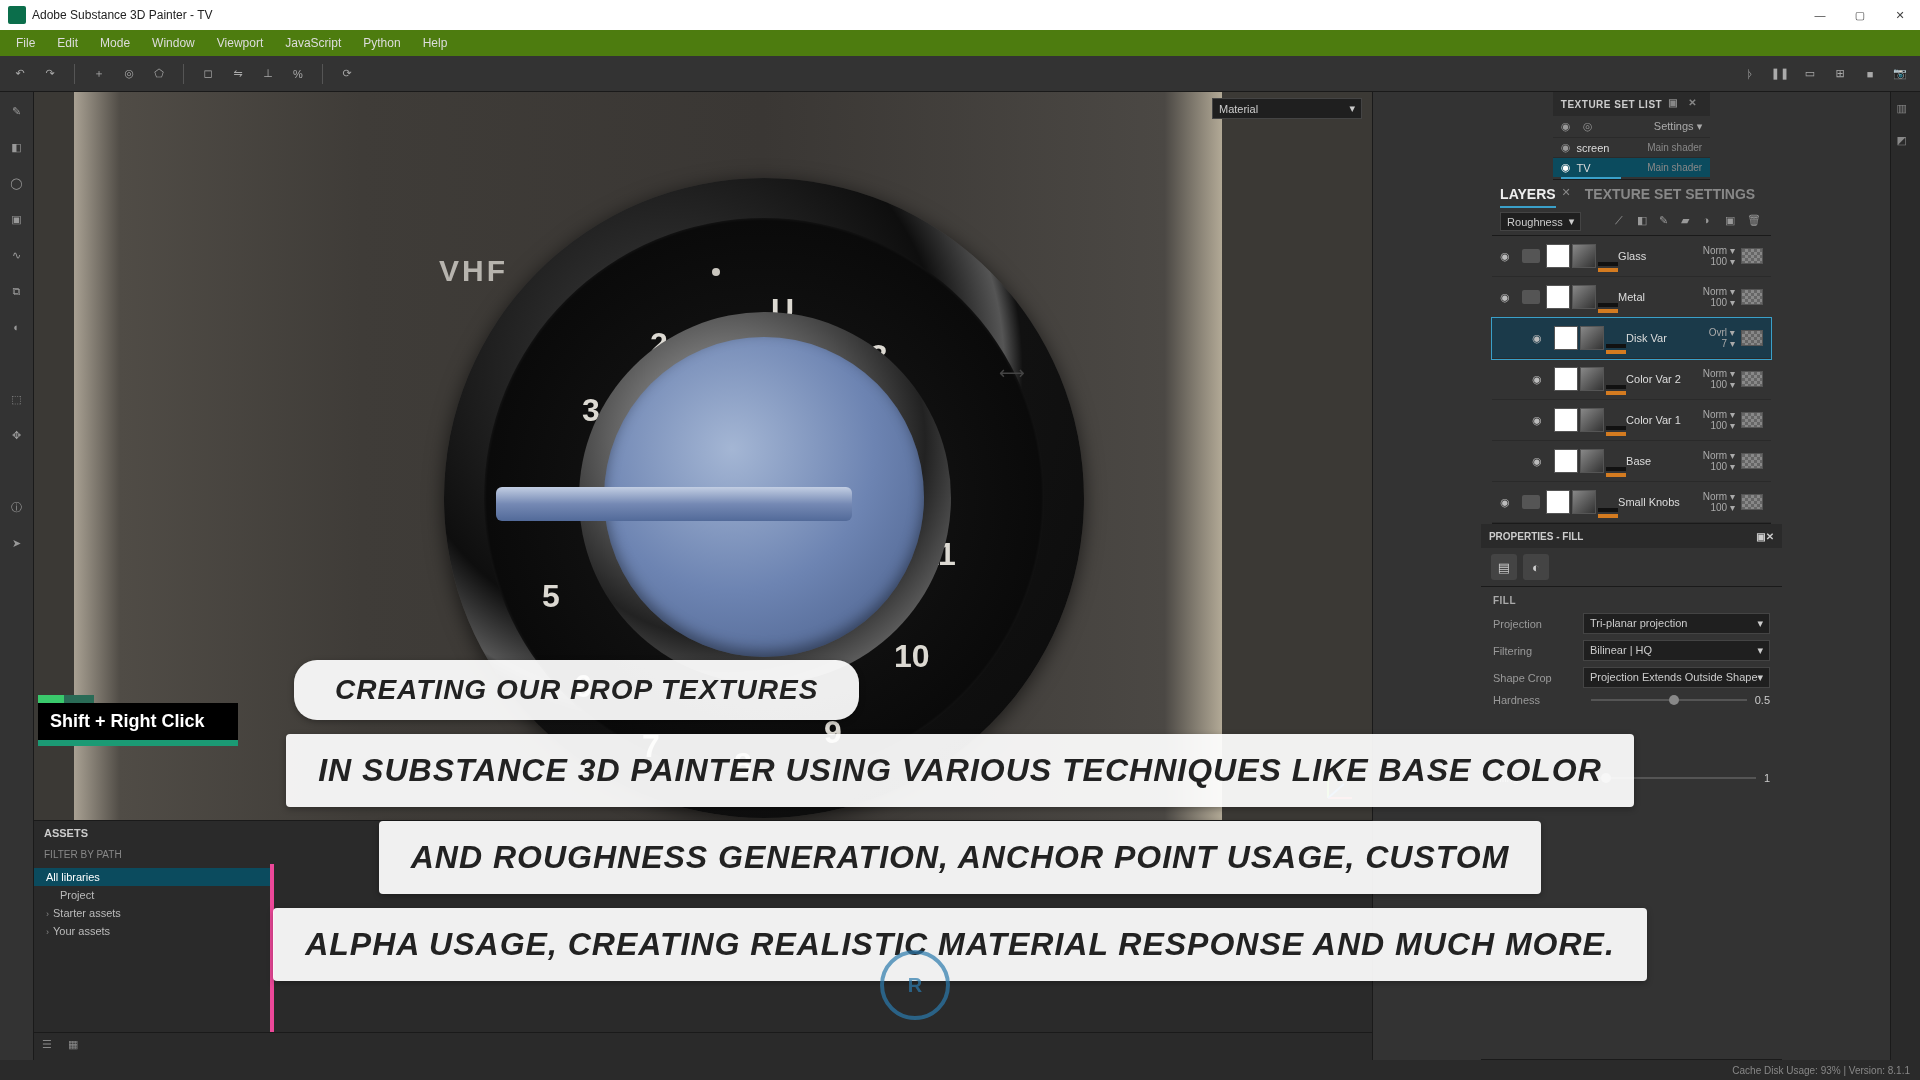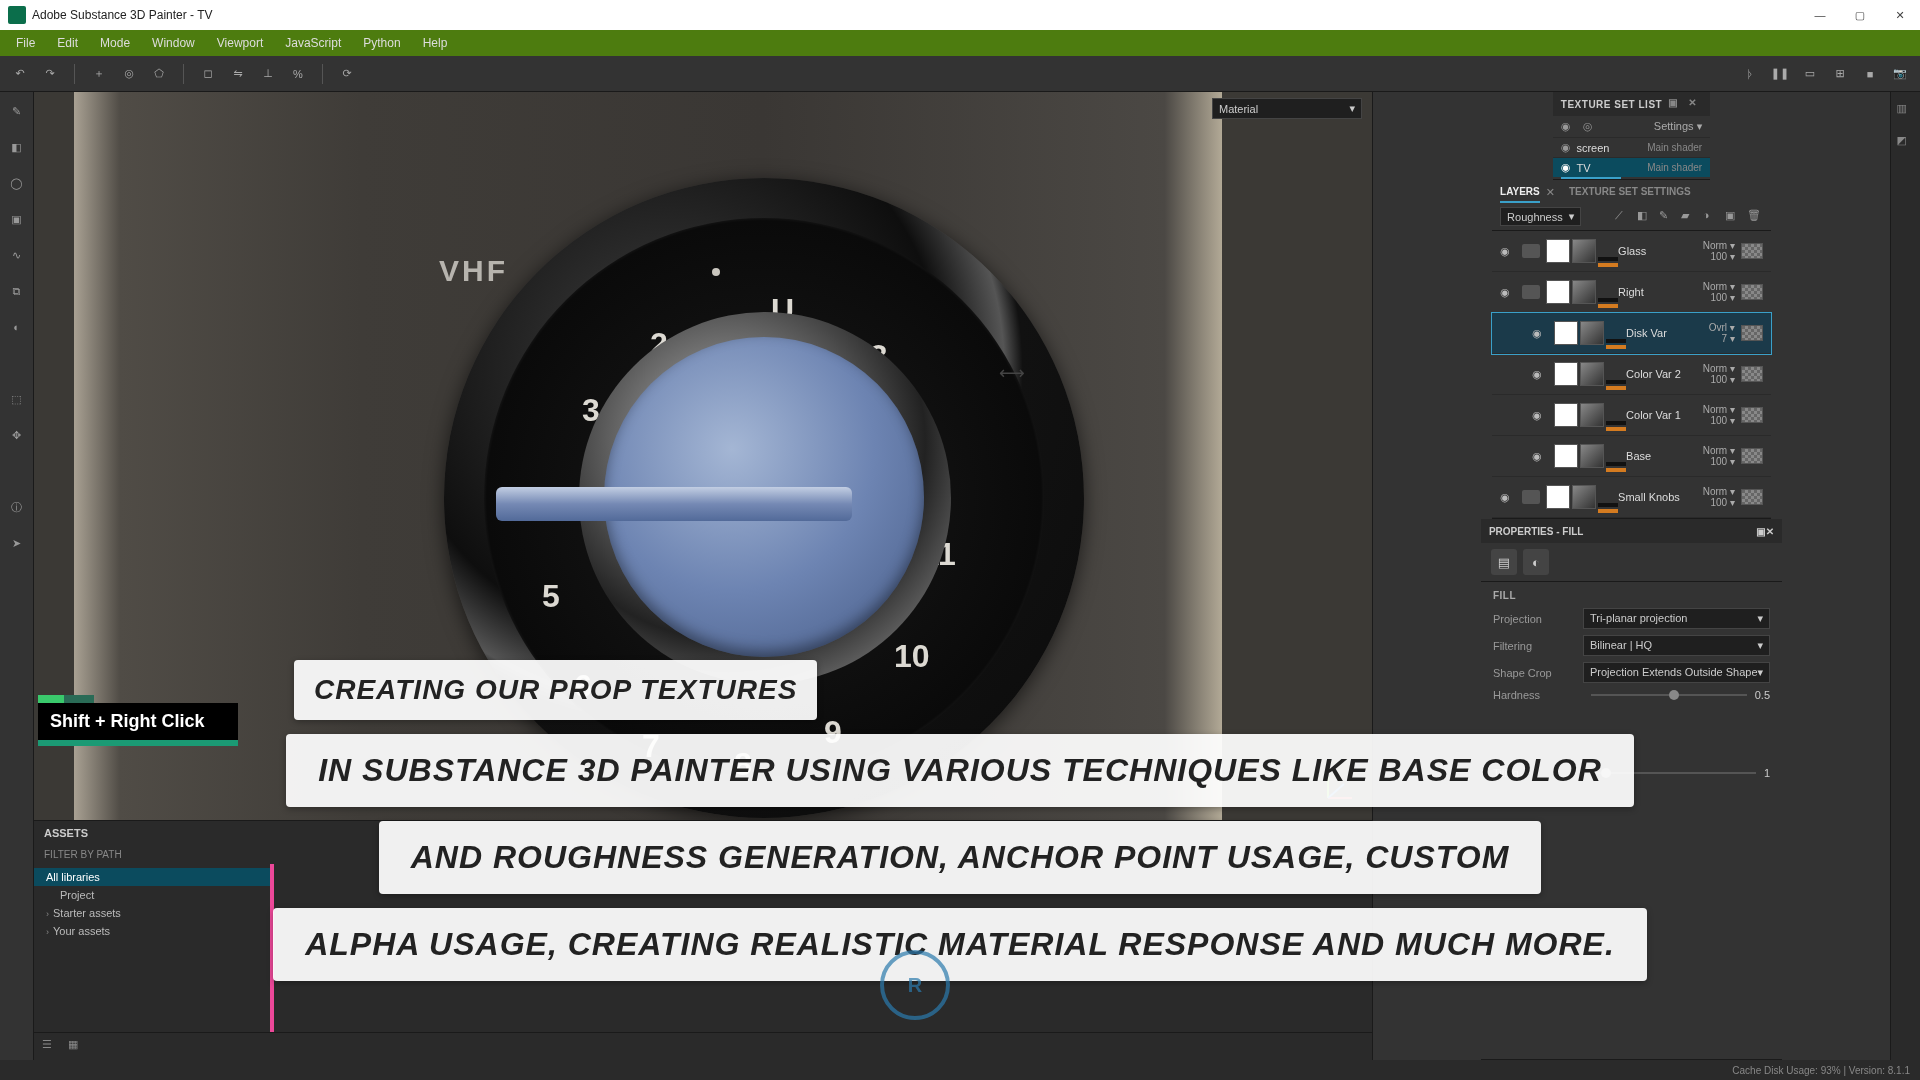--- a/index.html
+++ b/index.html
@@ -62,21 +62,21 @@
 .texset-controls .spacer { flex: 1; }
 .texset-controls .settings-label { color: #aaa; font-size: 11px; }
 .texset-rows .row { display: flex; align-items: center; padding: 3px 8px; font-size: 11px; border-top: 1px solid #2a2a2a; }
 .texset-rows .row.selected { background: #0b4b5e; }
 .texset-rows .row .name { flex: 1; color: #ddd; }
 .texset-rows .row .shader { color: #888; font-size: 10px; }
 .texset-underline { height:2px; background:#3aa0c9; width:60px; margin-left:8px;}
 
 
 .layers-tab-row { display: flex; padding: 6px 8px 0; gap: 14px; }
-.layers-tab-row .tab { font-size: 10px; font-weight: bold; color: #888; padding-bottom: 4px; cursor: pointer; }
+.layers-tab-row .tab { font-size: 14px; font-weight: bold; color: #888; padding-bottom: 4px; cursor: pointer; }
 .layers-tab-row .tab.active { color: #eee; border-bottom: 2px solid #3aa0c9; }
 .layers-tab-row .tab-close { font-size: 11px; color: #888; margin-left: -8px; }
 .layers-toolbar { display: flex; align-items: center; padding: 4px 8px; gap: 6px; border-bottom: 1px solid #1a1a1a; }
 .layers-toolbar .channel-dd2 { background: #1f1f1f; border: 1px solid #444; padding: 2px 6px; font-size: 11px; color: #ccc; display:flex; gap:6px; align-items:center;}
 .layers-toolbar .spacer { flex: 1; }
 .layers-toolbar .ly-icon { width: 16px; height: 16px; color: #999; }
 
 .layer-list { }
 .layer-row { display: flex; align-items: center; padding: 4px 8px; border-bottom: 1px solid #2a2a2a; min-height: 40px; }
 .layer-row.selected { background: #1b3a4a; outline: 1px solid #3aa0c9; }
@@ -117,21 +117,21 @@
 
 .kbd-hint { position: absolute; left: 38px; top: 695px; width: 200px; z-index: 900; }
 .kbd-hint .bar { height: 8px; display:flex; }
 .kbd-hint .bar .g { background:#3ac96c; width:26px;}
 .kbd-hint .bar .b { background:#2a6b56; width:30px;}
 .kbd-hint .text { background: #000; color: #fff; font-weight: bold; font-size: 18px; padding: 8px 12px; }
 .kbd-hint .underbar { height:6px; background:#1b9a74;}
 
 .tutorial-overlay { position: absolute; left: 0; right: 0; top: 660px; z-index: 800; pointer-events: none; display:flex; flex-direction:column; align-items:center; gap:14px;}
 .tutorial-overlay .banner { background: rgba(255,255,255,0.93); color: #222; font-size: 32px; font-weight: 800; font-style: italic; padding: 18px 32px; border-radius: 4px; letter-spacing: 1px; text-align:center; box-shadow: 0 2px 6px rgba(0,0,0,0.3);}
-.tutorial-overlay .banner.small { font-size: 28px; padding: 14px 20px; }
+.tutorial-overlay .banner.small { font-size: 28px; padding: 14px 41px; border-radius: 23px; }
 
 .watermark { position:absolute; left: 880px; top: 950px; width: 100px; height: 80px; z-index: 850; opacity:0.7; pointer-events:none;}
 .watermark .circle { width: 70px; height: 70px; border: 4px solid #2b7aad; border-radius: 50%; display:flex; align-items:center; justify-content:center; color:#2b7aad; font-weight:bold; font-size:20px;}
 
 
 .dial-scene { position:absolute; inset:0; }
 .dial-scene .panel-bg { position:absolute; left:40px; top:0; right:150px; bottom:0; background: linear-gradient(90deg,#a9a193 0%, #504c46 4%, #3f3c38 25%, #3a3734 60%, #4b4844 95%, #b2a996 100%);}
 .dial-scene .label-vhf { position:absolute; left:405px; top:162px; color:#b7b4ae; font-size:30px; font-weight:bold; letter-spacing:3px;}
 .dial-bezel { position:absolute; left:410px; top:86px; width:640px; height:640px; border-radius:50%; background: radial-gradient(circle at 35% 30%, #8a8a8a 0%, #2a2a2a 20%, #0e0e0e 45%, #555 55%, #111 58%, #0a0a0a 100%); box-shadow: 0 4px 20px rgba(0,0,0,0.6);}
 .dial-ring { position:absolute; left:450px; top:126px; width:560px; height:560px; border-radius:50%; background: radial-gradient(circle, #1a1a1a 0%, #0a0a0a 70%, #666 78%, #333 82%, #111 100%);}
@@ -351,21 +351,21 @@
             <span class="eye">◉</span>
             <div class="folder-icon"></div>
             <div class="layer-thumbs">
               <div class="thumb mask"></div>
               <div class="thumb fill-grad"></div>
             </div>
             <div class="swatches">
               <div class="sw black"></div>
               <div class="sw orange"></div>
             </div>
-            <div class="name">Right</div>
+            <div class="name">Metal</div>
             <div class="blend-group">
               <div class="blend">Norm ▾</div>
               <div class="opacity">100 ▾</div>
             </div>
             <div class="opacity-pattern"></div>
           </div>
           <div class="layer-row selected folder-child">
             <span class="eye">◉</span>
             <div class="layer-thumbs">
               <div class="thumb mask"></div>

